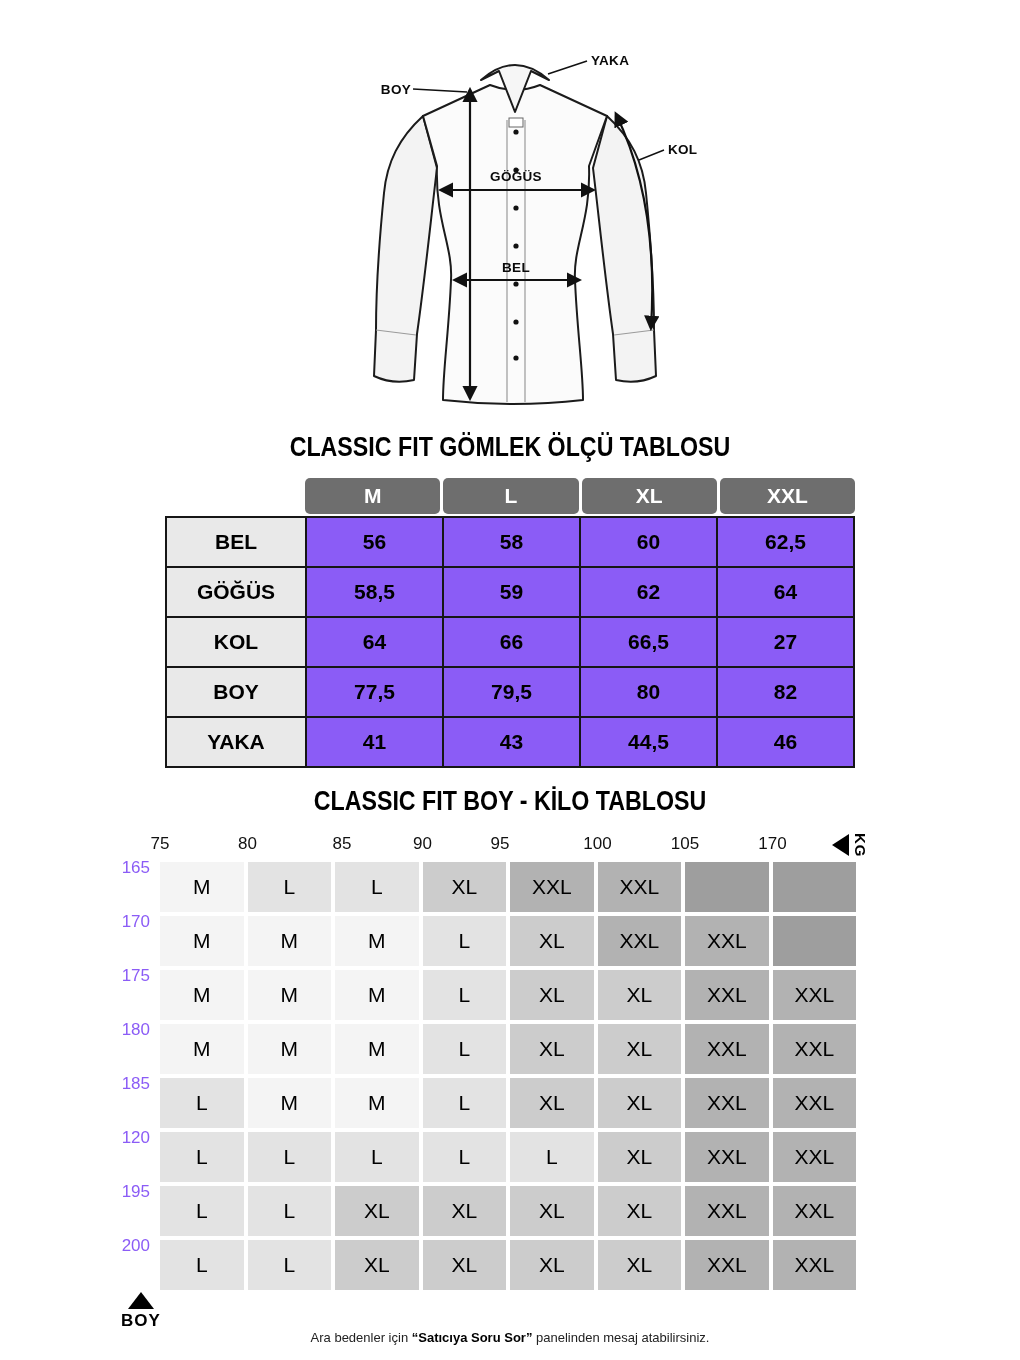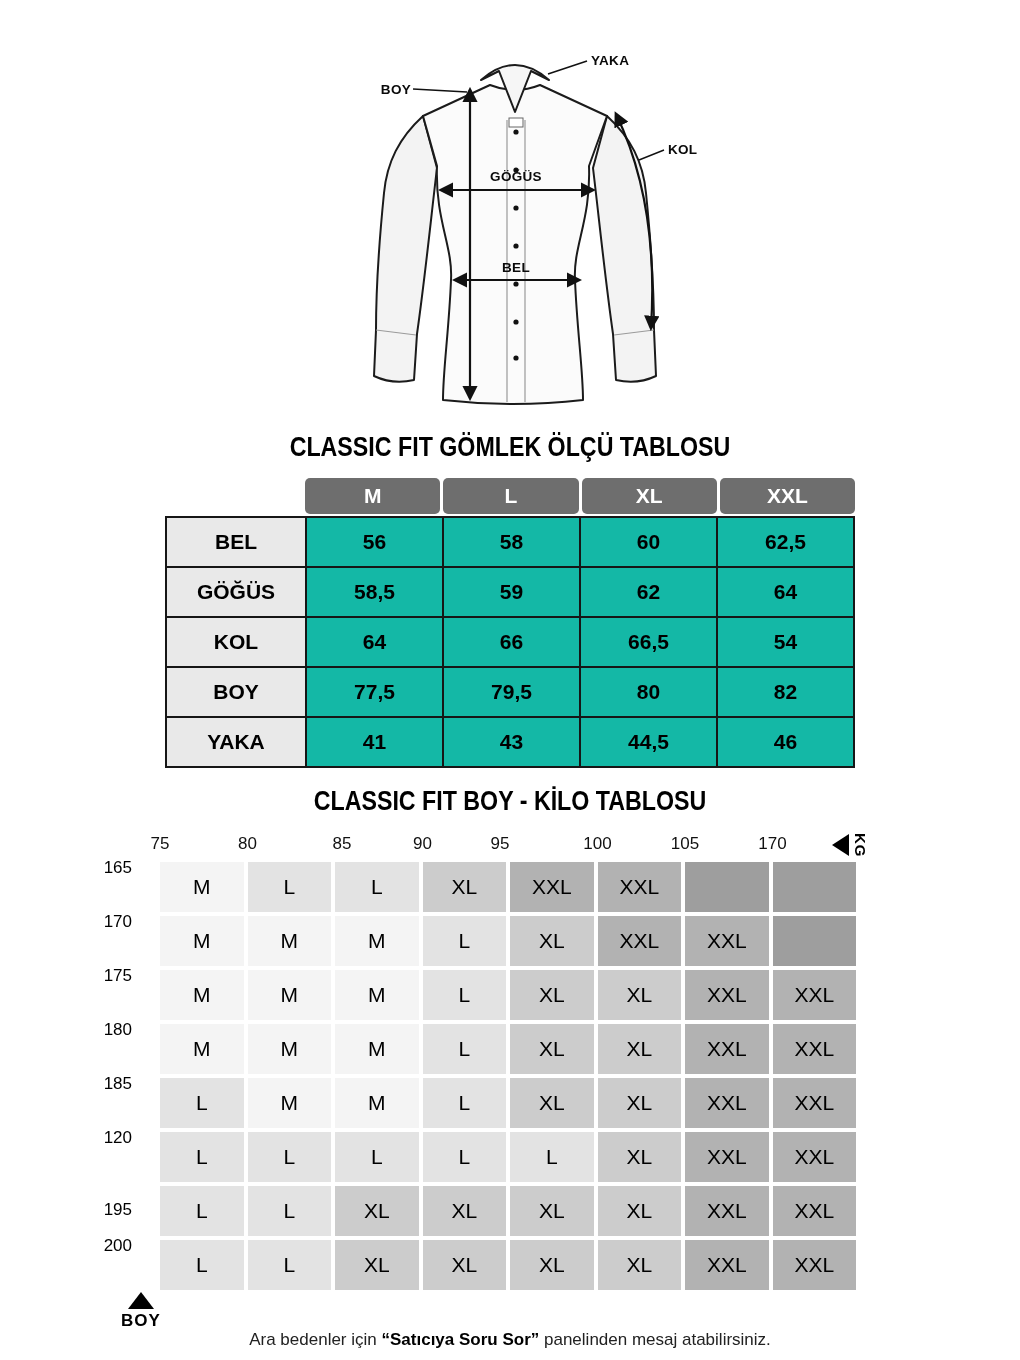--- a/index.html
+++ b/index.html
@@ -30,42 +30,42 @@
   #title1{top:432px;}
   #title2{top:786px;}
 
   
   #size-table{position:absolute;left:165px;top:478px;width:690px;}
   #size-head{margin-left:140px;display:flex;gap:3px;height:36px;margin-bottom:2px;}
   .hcell{flex:1;background:#6e6e6e;color:#fff;font-weight:bold;font-size:21px;
     display:flex;align-items:center;justify-content:center;border-radius:5px;}
   #size-body{width:690px;border-collapse:collapse;table-layout:fixed;}
   #size-body td{border:2px solid #161616;height:46px;text-align:center;
-    font-size:21px;font-weight:bold;background:#14b8a6;}
+    font-size:21px;font-weight:bold;background:#8b5cf6;}
   #size-body td.lbl{background:#e9e9e9;width:136px;}
 
   
   #matrix{position:absolute;left:160px;top:862px;width:696px;height:304px;}
   #matrix-grid{display:grid;grid-template-columns:repeat(8,1fr);grid-auto-rows:50px;gap:4px;width:696px;}
   .mcell{display:flex;align-items:center;justify-content:center;font-size:21px;color:#000;}
   #kg-labels{position:absolute;left:0;top:-28px;width:100%;height:24px;}
   .kg-label{position:absolute;top:0;transform:translateX(-50%);font-size:17px;color:#111;}
   #h-labels{position:absolute;left:-56px;top:0;width:46px;height:100%;}
-  .h-label{position:absolute;right:18px;font-size:17px;color:#000000;line-height:18px;text-align:center;}
+  .h-label{position:absolute;right:0;font-size:17px;color:#8b5cf6;line-height:18px;text-align:center;}
 
   
   #kg-axis{position:absolute;left:832px;top:833px;display:flex;align-items:center;gap:3px;}
   #kg-axis .tri-left{width:0;height:0;border-top:11px solid transparent;border-bottom:11px solid transparent;border-right:17px solid #000;}
   #kg-axis .axis-text{writing-mode:vertical-rl;font-weight:bold;font-size:15px;letter-spacing:1px;}
   #boy-axis{position:absolute;left:110px;top:1292px;width:62px;text-align:center;}
   #boy-axis .tri-up{width:0;height:0;margin:0 auto;border-left:13px solid transparent;border-right:13px solid transparent;border-bottom:17px solid #000;}
   #boy-axis .axis-text{font-weight:bold;font-size:17px;letter-spacing:1px;margin-top:2px;}
 
   
-  #footer{position:absolute;left:0;top:1330px;width:1020px;text-align:center;font-size:17px;color:#222;}
+  #footer{position:absolute;left:0;top:1330px;width:1020px;text-align:center;font-size:13px;color:#222;}
   #footer .b{font-weight:bold;color:#000;}
 </style>
 </head>
 <body>
 
 <div id="shirt-wrap">
   <svg width="460" height="392" viewBox="0 0 460 392">
     <defs>
       <marker id="ah" viewBox="0 0 10 10" refX="8" refY="5" markerWidth="7" markerHeight="7" orient="auto-start-reverse">
         <path d="M0,0 L10,5 L0,10 z" fill="#111"></path>
@@ -132,21 +132,21 @@
           <td>58,5</td>
           <td>59</td>
           <td>62</td>
           <td>64</td>
         </tr>
         <tr>
           <td class="lbl">KOL</td>
           <td>64</td>
           <td>66</td>
           <td>66,5</td>
-          <td>54</td>
+          <td>27</td>
         </tr>
         <tr>
           <td class="lbl">BOY</td>
           <td>77,5</td>
           <td>79,5</td>
           <td>80</td>
           <td>82</td>
         </tr>
         <tr>
           <td class="lbl">YAKA</td>
@@ -177,21 +177,21 @@
       <span class="kg-label" style="left: 525px;">105</span>
       <span class="kg-label" style="left: 612.5px;">170</span>
     </div>
   <div id="h-labels">
       <span class="h-label" style="top: -3px;">165</span>
       <span class="h-label" style="top: 51px;">170</span>
       <span class="h-label" style="top: 105px;">175</span>
       <span class="h-label" style="top: 159px;">180</span>
       <span class="h-label" style="top: 213px;">185</span>
       <span class="h-label" style="top: 267px;">120</span>
-      <span class="h-label" style="top: 321px; margin-top: 18px;">195</span>
+      <span class="h-label" style="top: 321px;">195</span>
       <span class="h-label" style="top: 375px;">200</span>
     </div>
   <div id="matrix-grid">
       <div class="mcell" style="background: rgb(244, 244, 244);">M</div>
       <div class="mcell" style="background: rgb(227, 227, 227);">L</div>
       <div class="mcell" style="background: rgb(227, 227, 227);">L</div>
       <div class="mcell" style="background: rgb(204, 204, 204);">XL</div>
       <div class="mcell" style="background: rgb(178, 178, 178);">XXL</div>
       <div class="mcell" style="background: rgb(178, 178, 178);">XXL</div>
       <div class="mcell" style="background: rgb(158, 158, 158);"></div>

